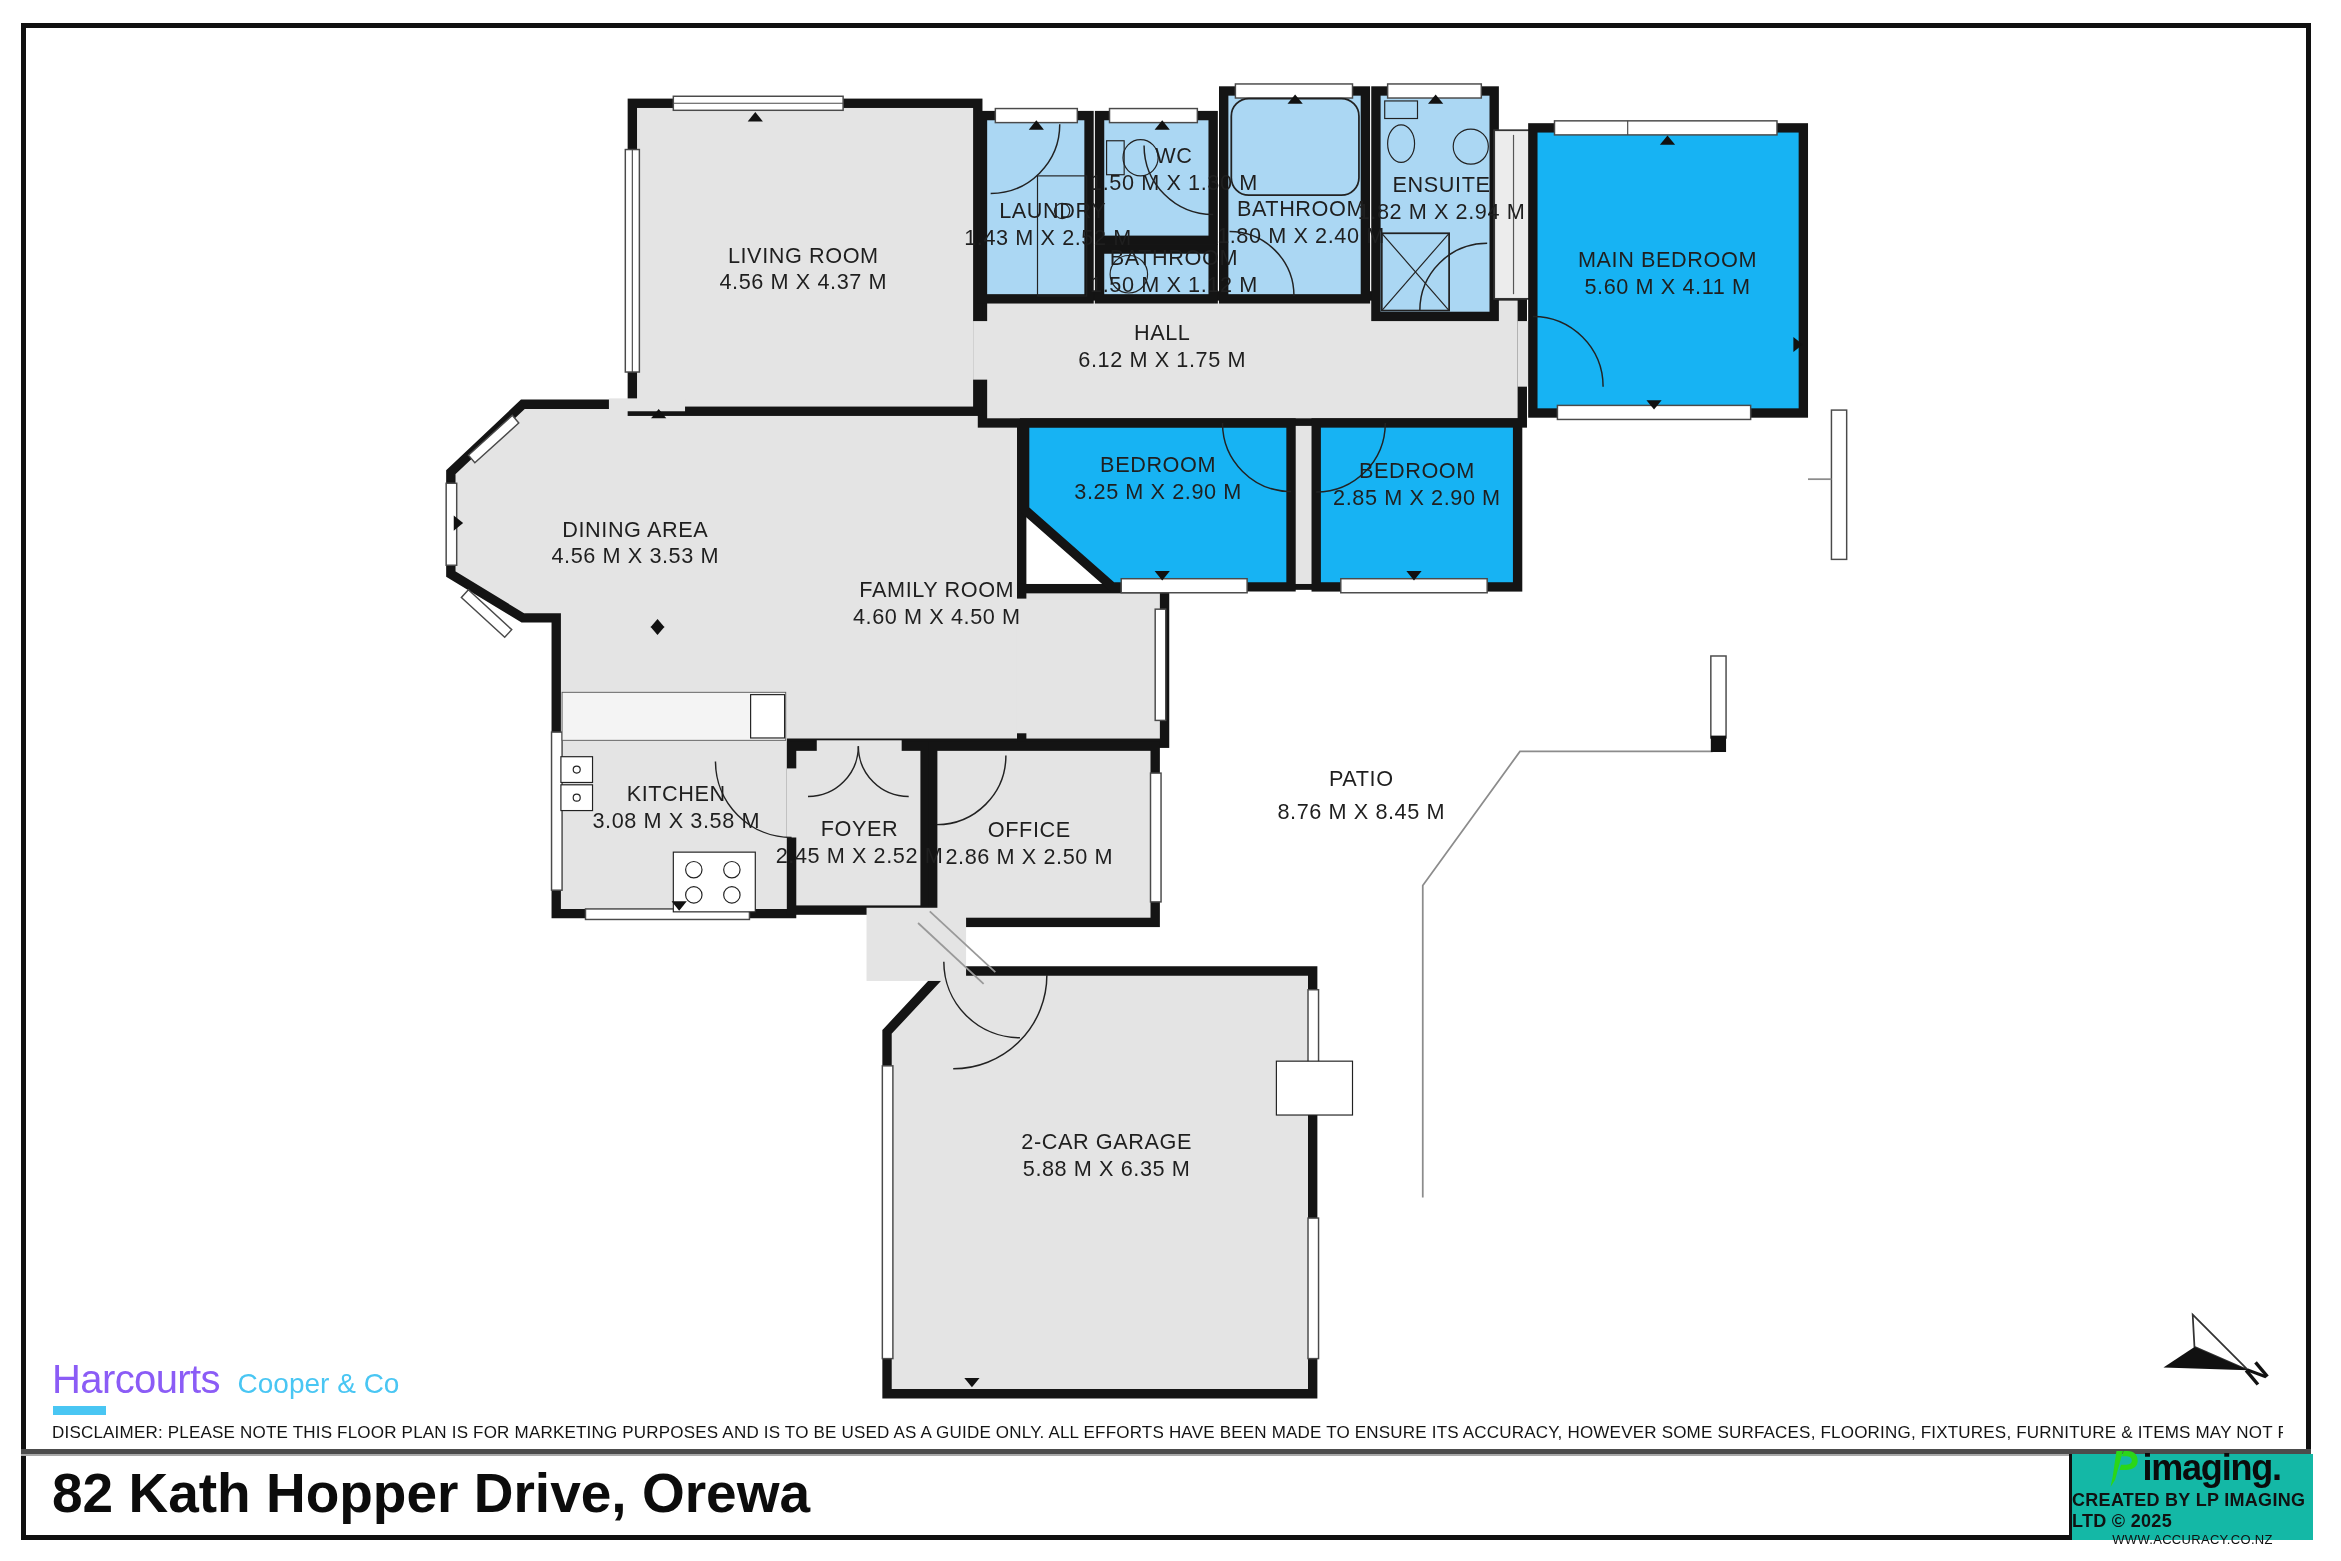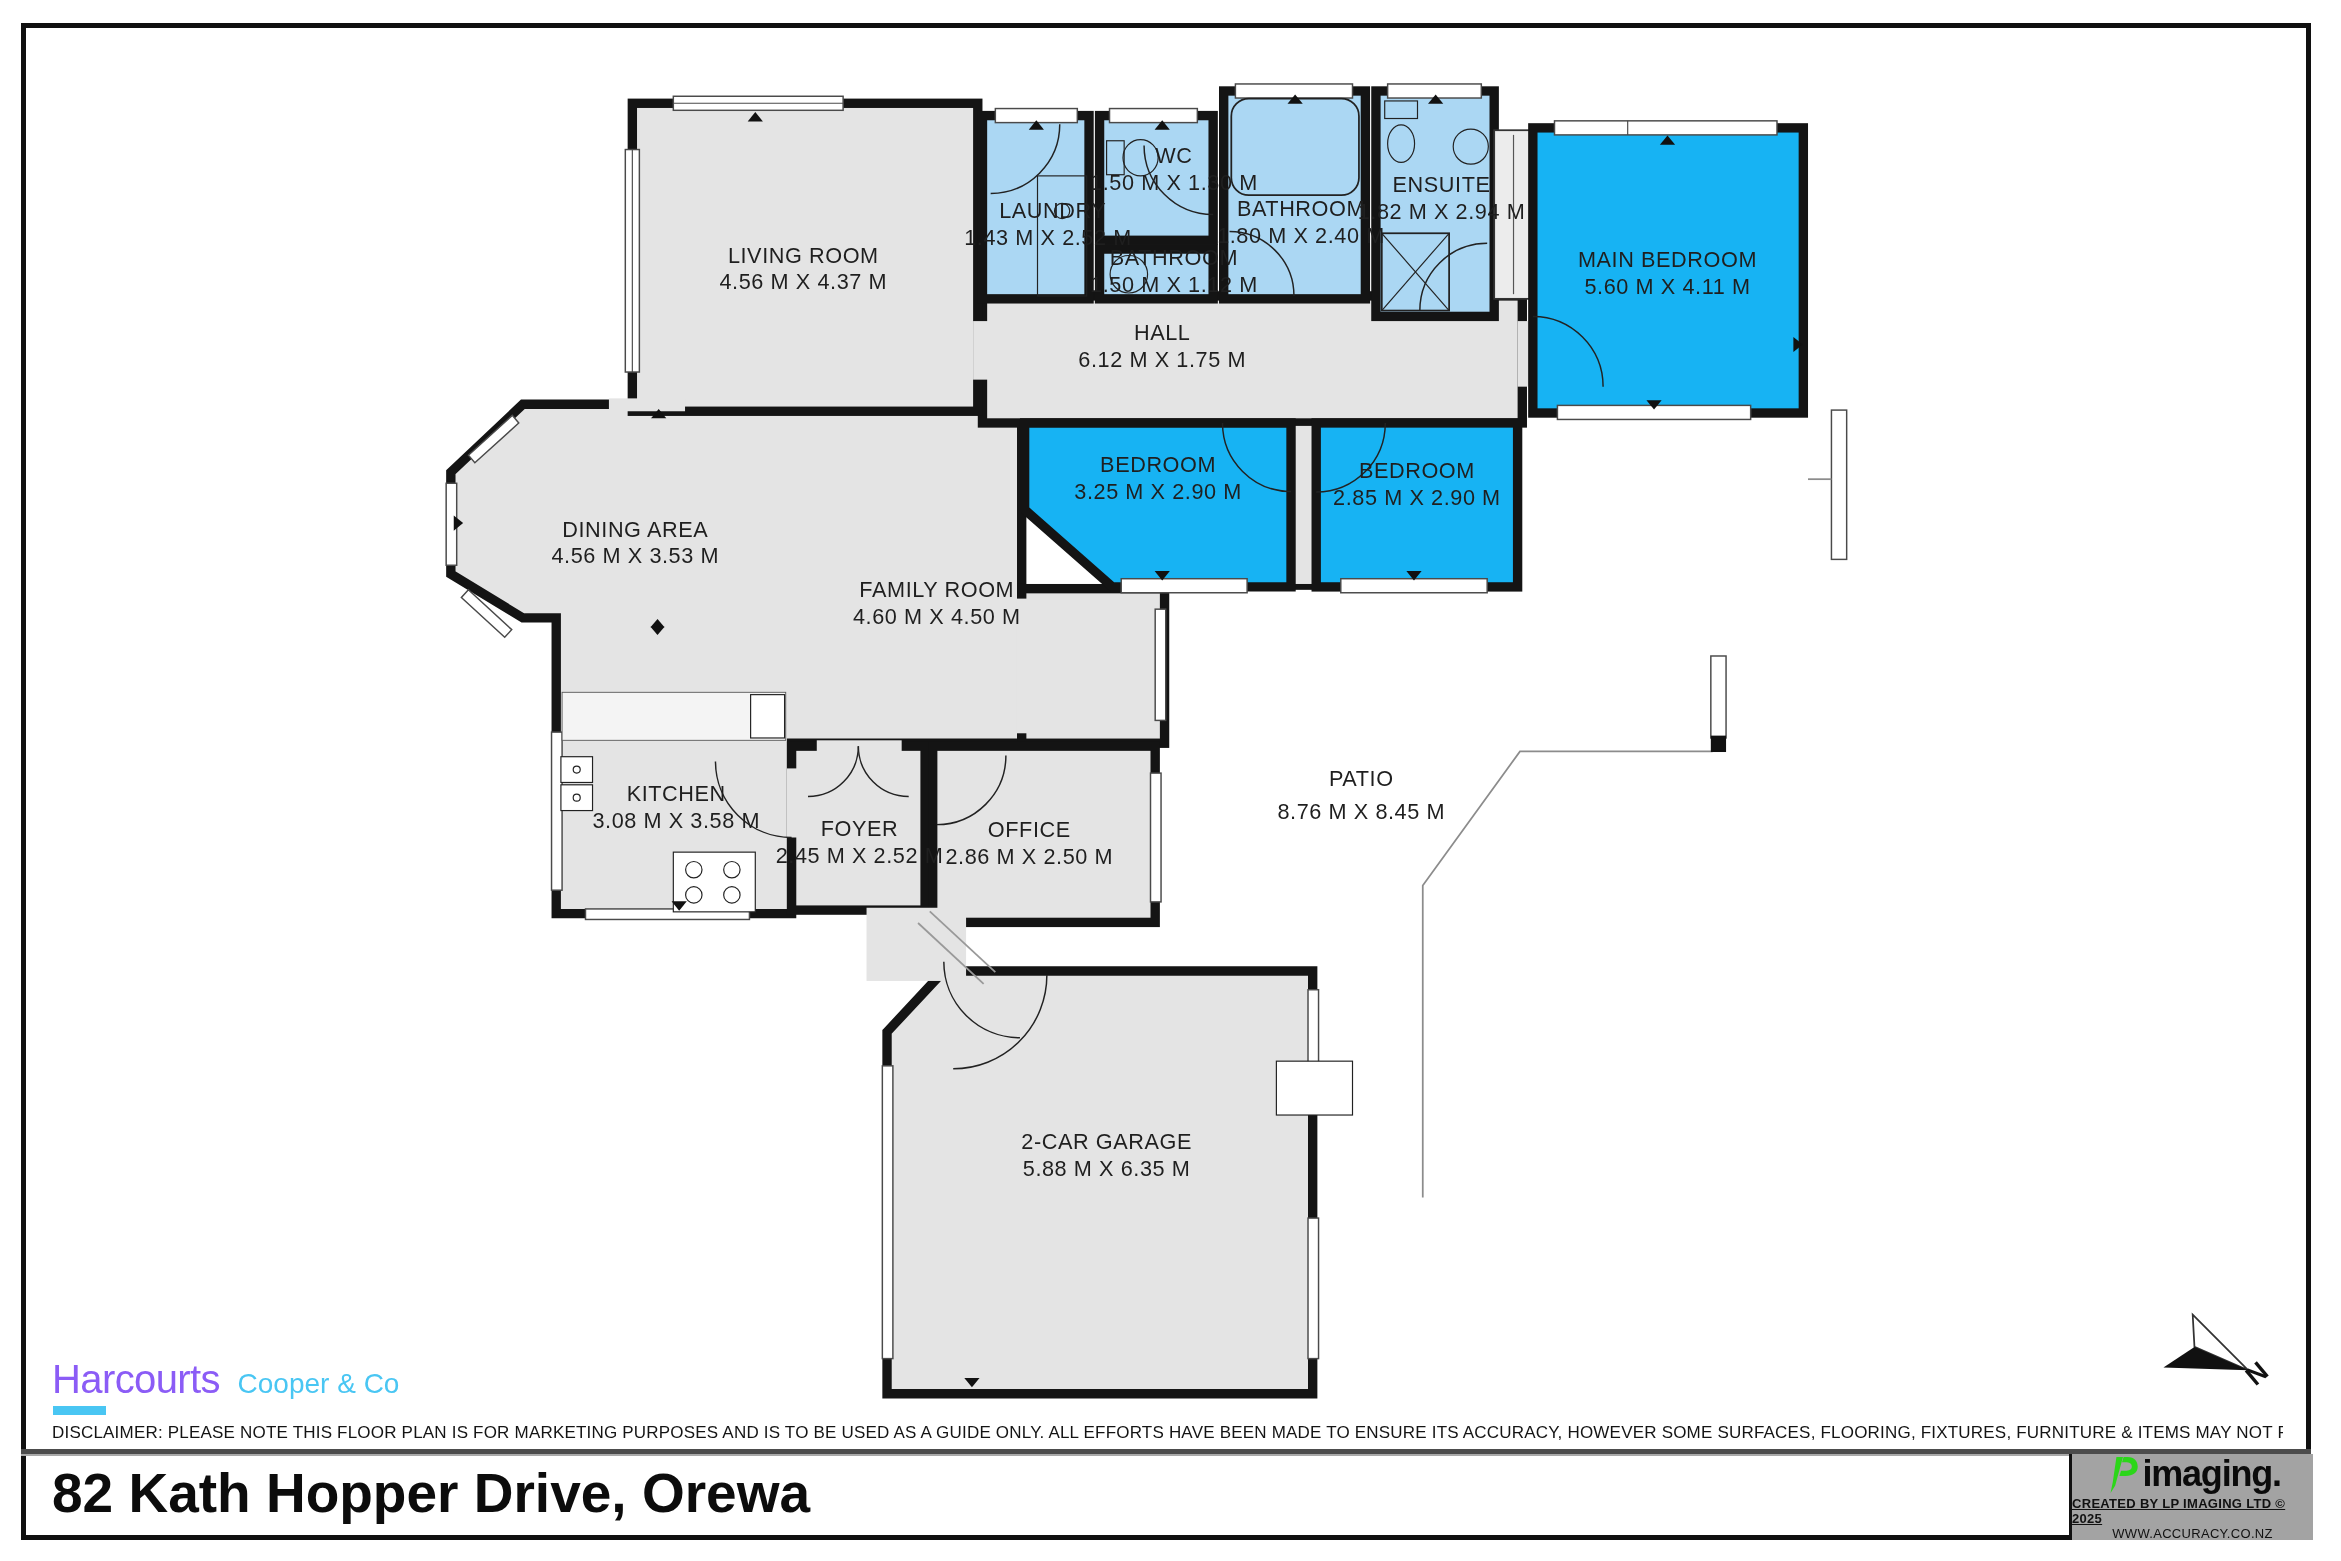--- a/index.html
+++ b/index.html
@@ -37,25 +37,25 @@
   .hc-secondary{font-size:28px;font-weight:300;color:#49c6f3;margin-left:17.6px;letter-spacing:0px;}
   .hc-underline{position:absolute;left:53px;top:1406px;width:53px;height:9.4px;background:#49c6f3;}
 
   .disclaimer{position:absolute;left:52px;top:1423px;width:2231px;font-size:17px;
               font-weight:500;color:#141414;letter-spacing:0.2px;white-space:nowrap;overflow:hidden;}
 
   .address{position:absolute;left:52px;top:1461px;font-size:55px;font-weight:700;color:#0c0c0c;}
 
   .lp-box{position:absolute;left:2069px;top:1454px;width:241px;height:86px;
           border-left:3.5px solid #111111;display:flex;flex-direction:column;
-          align-items:center;justify-content:center;background:#a3a3a3;}
+          align-items:center;justify-content:center;background:#14b8a6;}
   .lp-row{display:flex;align-items:center;}
   .lp-mark{width:36px;height:40px;margin-right:2.3px;}
   .lp-word{font-size:36px;font-weight:800;color:#0b0b0b;letter-spacing:-1.2px;}
-  .lp-line1{font-size:13px;font-weight:700;color:#111111;letter-spacing:0.3px;margin-top:1.2px;text-decoration:underline;}
+  .lp-line1{font-size:18px;font-weight:700;color:#111111;letter-spacing:0.3px;margin-top:1.2px;}
   .lp-line2{font-size:13px;font-weight:500;color:#111111;letter-spacing:0.3px;}
 </style>
 </head>
 <body>
 
 <div class="page">
 
   <svg class="plan-svg" viewBox="0 0 4000 2667">
 
     <g>

